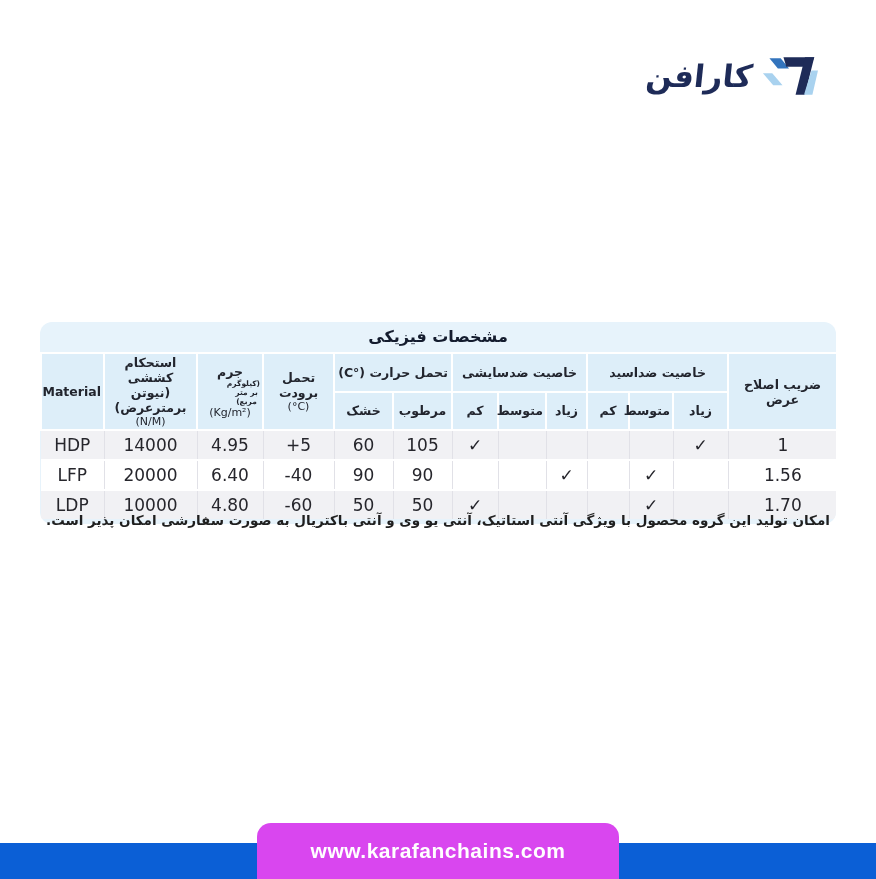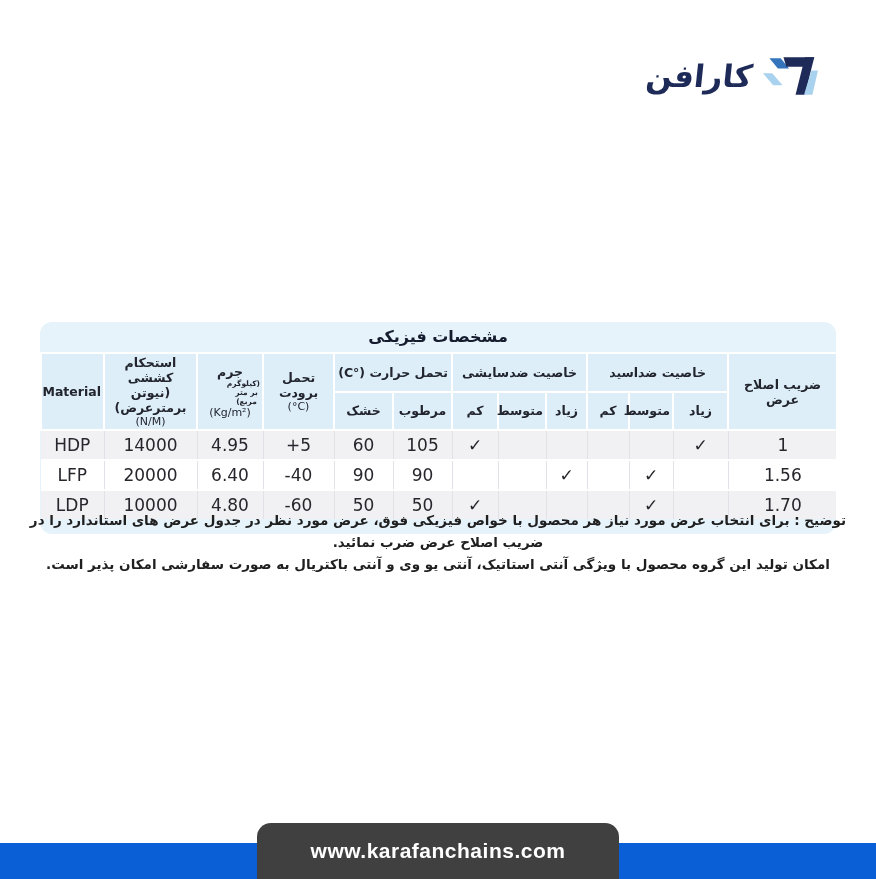--- a/index.html
+++ b/index.html
@@ -16,21 +16,21 @@
     font-size:31px;font-weight:700;color:#1e2b58;
     transform:skewX(-6deg);letter-spacing:1px;line-height:1;
     direction:rtl;
   }
   .logo-icon{width:56px;height:44px;flex:0 0 auto;}
 
   
   .card{
     position:absolute;left:40px;top:322px;width:796px;
     background:#e7f3fb;border-radius:12px;overflow:hidden;
-    padding-bottom:15px;
+    padding-bottom:5px;
   }
   .card-title{
     height:30px;line-height:30px;text-align:center;
     font-size:16px;font-weight:700;color:#141c2e;direction:rtl;
   }
   table.spec{border-collapse:collapse;table-layout:fixed;width:796px;}
   table.spec th{
     background:#ddeef9;border:2px solid #ffffff;
     font-weight:600;color:#22252e;font-size:12.5px;
     padding:1px 2px;text-align:center;vertical-align:middle;direction:rtl;
@@ -59,21 +59,21 @@
     text-align:center;direction:rtl;
     font-size:13.5px;font-weight:700;color:#1f1f1f;line-height:22px;
   }
 
   
   .footer-bar{
     position:absolute;left:0;right:0;bottom:0;height:36px;background:#0b5fd6;
   }
   .footer-tab{
     position:absolute;left:257px;bottom:0;width:362px;height:56px;
-    background:#404040;border-radius:14px 14px 0 0;
+    background:#d946ef;border-radius:14px 14px 0 0;
     display:flex;align-items:flex-start;justify-content:center;
   }
   .footer-url{
     margin-top:16px;color:#ffffff;font-weight:700;font-size:21px;
     font-family:"Liberation Sans","DejaVu Sans",sans-serif;letter-spacing:0.5px;
   }
 </style>
 </head>
 <body>
 
@@ -184,20 +184,19 @@
         <td class="check-cell"></td>
         <td class="check-cell">✓</td>
         <td class="check-cell"></td>
         <td>1.70</td>
       </tr>
     </tbody>
   </table>
 </div>
 
 <div class="note">
-  <div>توضیح : برای انتخاب عرض مورد نیاز هر محصول با خواص فیزیکی فوق، عرض مورد نظر در جدول عرض های استاندارد را در ضریب اصلاح عرض ضرب نمائید.</div>
   <div>امکان تولید این گروه محصول با ویژگی آنتی استاتیک، آنتی یو وی و آنتی باکتریال به صورت سفارشی امکان پذیر است.</div>
 </div>
 
 <div class="footer-bar"></div>
 <div class="footer-tab">
   <span class="footer-url">www.karafanchains.com</span>
 </div>
 
 </body></html>

